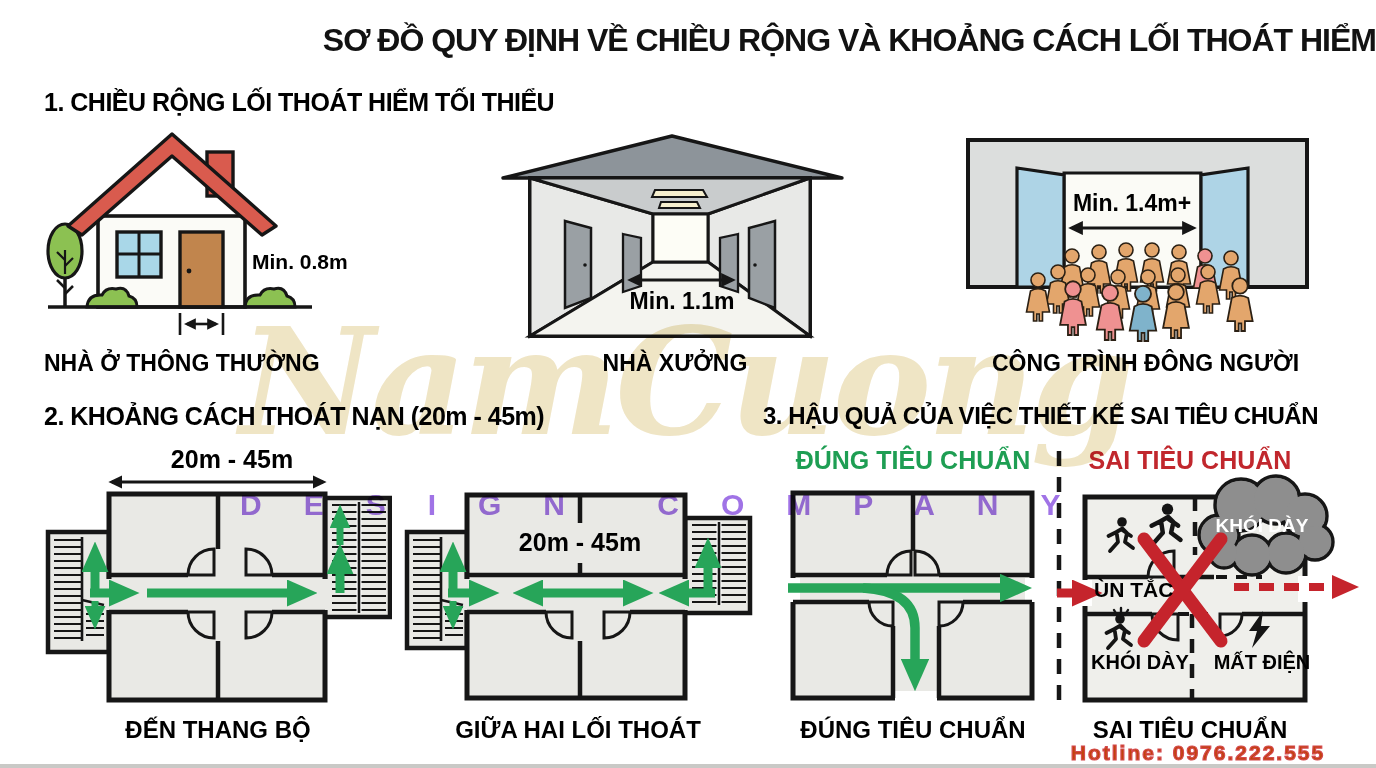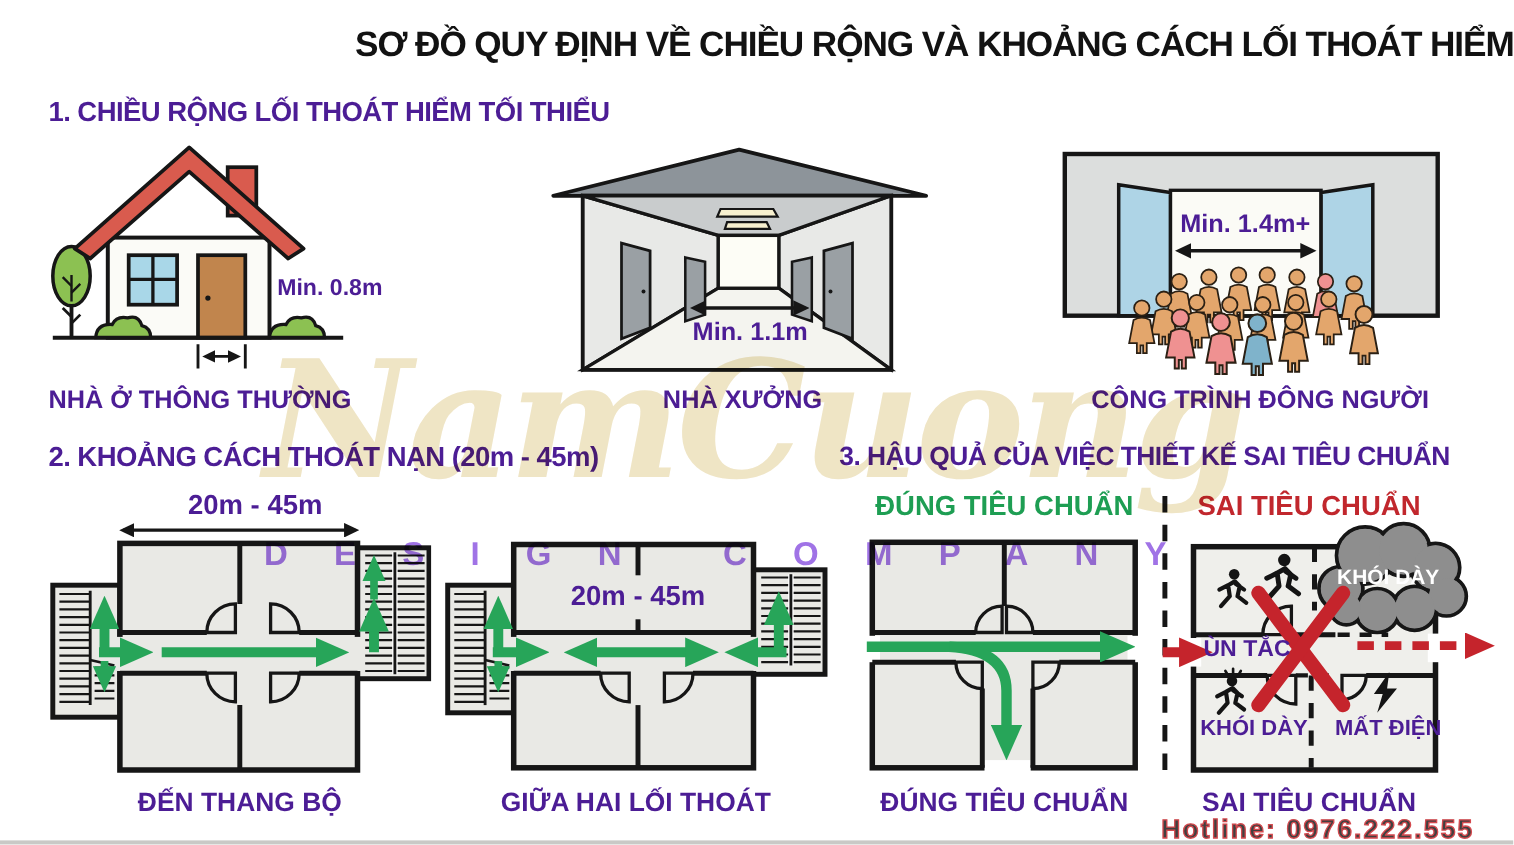--- a/index.html
+++ b/index.html
@@ -1,39 +1,39 @@
 <!DOCTYPE html>
 <html><head>
 <meta charset="utf-8">
 <style>
   html,body{margin:0;padding:0;background:#ffffff;}
   #canvas{position:relative;width:1376px;height:768px;background:#ffffff;overflow:hidden;
           font-family:"Liberation Sans",sans-serif;color:#121212;}
   .abs{position:absolute;}
-  .lbl{position:absolute;font-weight:bold;color:#4c1d95;white-space:nowrap;}
+  .lbl{position:absolute;font-weight:bold;color:#000000;white-space:nowrap;}
   .ctr{text-align:center;}
   #title{left:0;right:0;top:22px;text-align:right;font-size:32px;font-weight:bold;letter-spacing:-1px;}
   .sec-head{font-size:25px;font-weight:bold;letter-spacing:-0.5px;}
   .caption{font-size:23px;}
   .caption2{font-size:24px;}
   .minlbl{font-size:21px;}
   .range{font-size:25px;}
   .std-green{color:#1e9e53;}
   .std-red{color:#c1272d;}
   .panel{position:absolute;}
   svg{display:block;}
   #watermark{left:0;top:0;width:1376px;height:692px;pointer-events:none;
              mix-blend-mode:multiply;z-index:40;}
   #wm-name{position:absolute;left:205px;top:295px;width:960px;text-align:center;
            font-family:"DejaVu Serif",serif;font-style:italic;font-weight:bold;
            font-size:148px;color:#eadcb2;opacity:0.75;letter-spacing:-4px;}
   #wm-sub{position:absolute;left:240px;top:488px;width:900px;
           font-size:30px;font-weight:bold;color:#6d28d9;opacity:0.65;letter-spacing:42px;}
-  #hotline{left:1028px;top:741px;width:340px;text-align:center;font-size:24px;font-weight:bold;
-           letter-spacing:2px;color:#404040;-webkit-text-stroke:1.2px #d4494e;z-index:50;}
+  #hotline{left:1028px;top:741px;width:340px;text-align:center;font-size:21px;font-weight:bold;
+           letter-spacing:2px;color:#c2410c;-webkit-text-stroke:1.2px #d4494e;z-index:50;}
   #bottom-strip{left:0;top:764px;width:1376px;height:4px;background:#c9c9c6;}
   .z{z-index:10;}
 </style>
 </head>
 <body>
 
 <div id="canvas">
 
   <div id="title" class="abs z">SƠ ĐỒ QUY ĐỊNH VỀ CHIỀU RỘNG VÀ KHOẢNG CÁCH LỐI THOÁT HIỂM</div>
 

